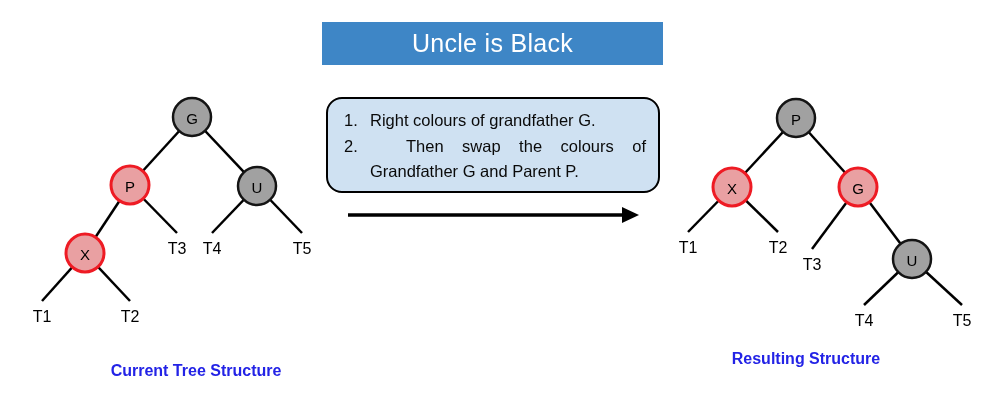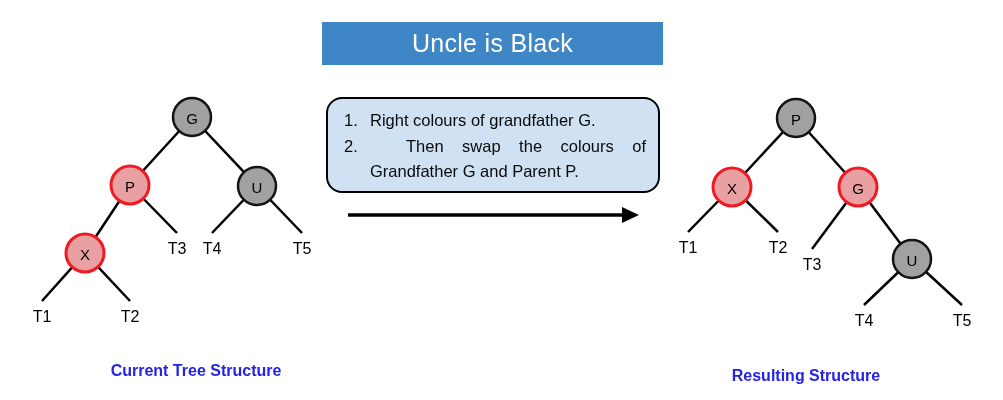--- a/index.html
+++ b/index.html
@@ -20,21 +20,21 @@
   .instr-row{display:flex;}
   .instr-num{flex:0 0 26px;}
   .instr-text{flex:1;min-width:0;}
   .line{display:block;}
   .just{text-align:justify;text-align-last:justify;margin-left:36px;}
   .caption{
     position:absolute;width:220px;text-align:center;color:#2323e6;
     font-size:16px;font-weight:600;
   }
   #caption-current{left:86px;top:362px;}
-  #caption-resulting{left:696px;top:367px;}
+  #caption-resulting{left:696px;top:350px;}
   #diagram{position:absolute;left:0;top:0;}
   svg text{font-family:"Liberation Sans", sans-serif;}
 </style>
 </head>
 <body>
 
 <div id="stage">
 
   <div id="banner">
     <span>Uncle is Black</span>

